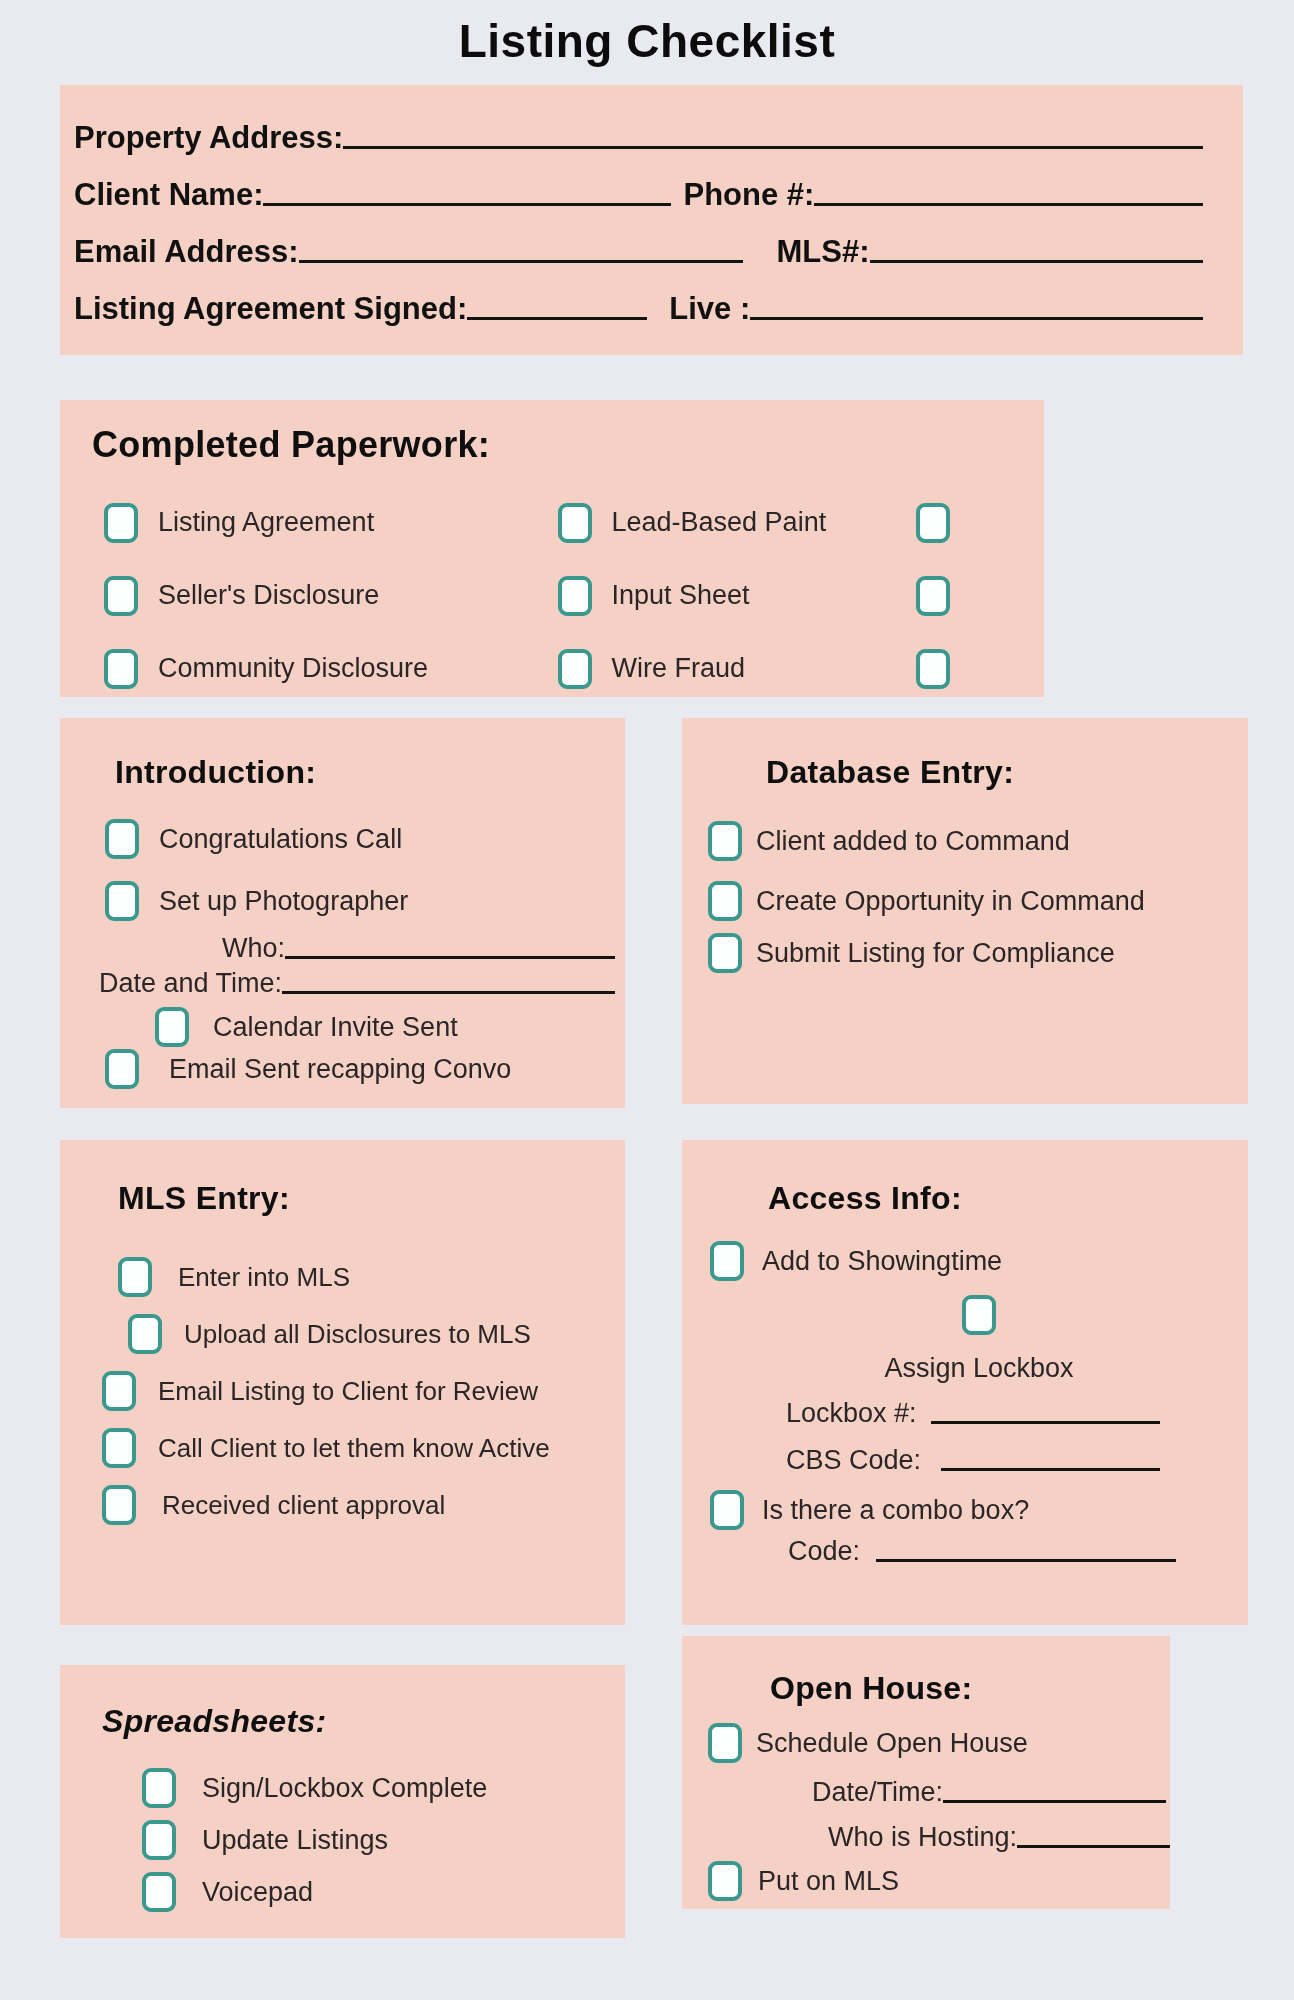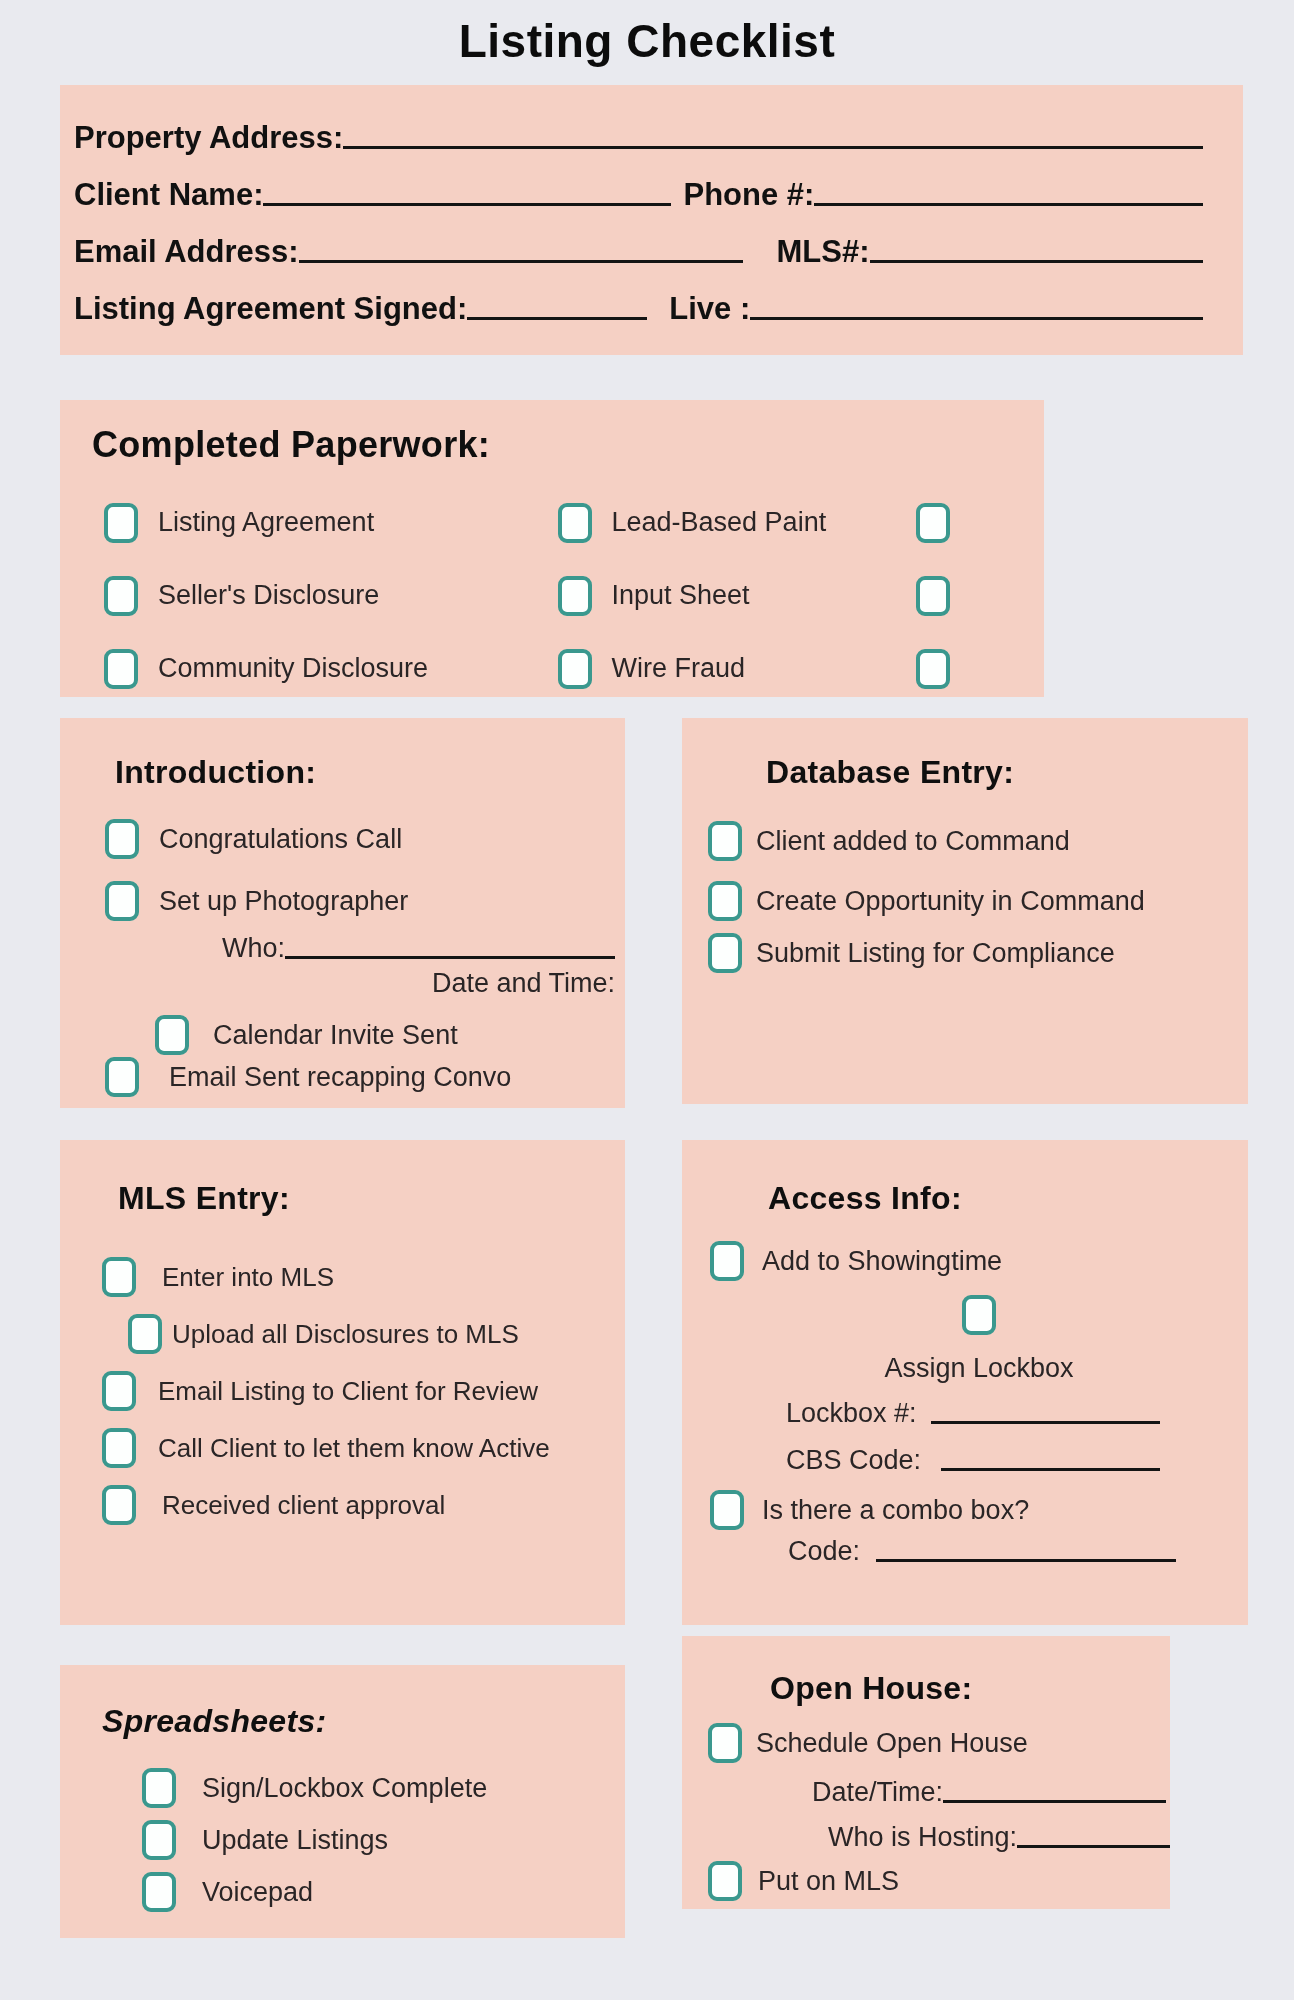--- a/index.html
+++ b/index.html
@@ -152,21 +152,21 @@
       <span>Congratulations Call</span>
     </div>
     <div class="check-row" style="margin:22px 0 0 45px;">
       <span class="cb"></span>
       <span>Set up Photographer</span>
     </div>
     <div class="field-row" style="margin:12px 10px 0 162px;">
       <span>Who:</span>
       <span class="line"></span>
     </div>
-    <div class="field-row" style="margin:4px 10px 0 87px;flex-direction:column;">
+    <div class="field-row" style="margin:4px 10px 0 39px;">
       <span>Date and Time:</span>
       <span class="line"></span>
     </div>
     <div class="check-row" style="margin:8px 0 0 95px;gap:24px;">
       <span class="cb"></span>
       <span>Calendar Invite Sent</span>
     </div>
     <div class="check-row" style="margin:2px 0 0 45px;gap:30px;">
       <span class="cb"></span>
       <span>Email Sent recapping Convo</span>
@@ -184,25 +184,25 @@
       <span>Create Opportunity in Command</span>
     </div>
     <div class="check-row" style="margin:12px 0 0 26px;gap:14px;">
       <span class="cb"></span>
       <span>Submit Listing for Compliance</span>
     </div>
   </div>
 
   <div class="panel mls">
     <div class="sec-title" style="margin-left:58px;">MLS Entry:</div>
-    <div class="check-row" style="margin:40px 0 0 42px;gap:26px;font-size:26px;">
+    <div class="check-row" style="margin:40px 0 0 58px;gap:26px;font-size:26px;">
       <span class="cb"></span>
       <span>Enter into MLS</span>
     </div>
-    <div class="check-row" style="margin:17px 0 0 42px;gap:10px;font-size:26px;padding-left:26px;">
+    <div class="check-row" style="margin:17px 0 0 42px;gap:22px;font-size:26px;padding-left:26px;">
       <span class="cb"></span>
       <span>Upload all Disclosures to MLS</span>
     </div>
     <div class="check-row" style="margin:17px 0 0 42px;gap:22px;font-size:26px;">
       <span class="cb"></span>
       <span>Email Listing to Client for Review</span>
     </div>
     <div class="check-row" style="margin:17px 0 0 42px;gap:22px;font-size:26px;">
       <span class="cb"></span>
       <span>Call Client to let them know Active</span>

